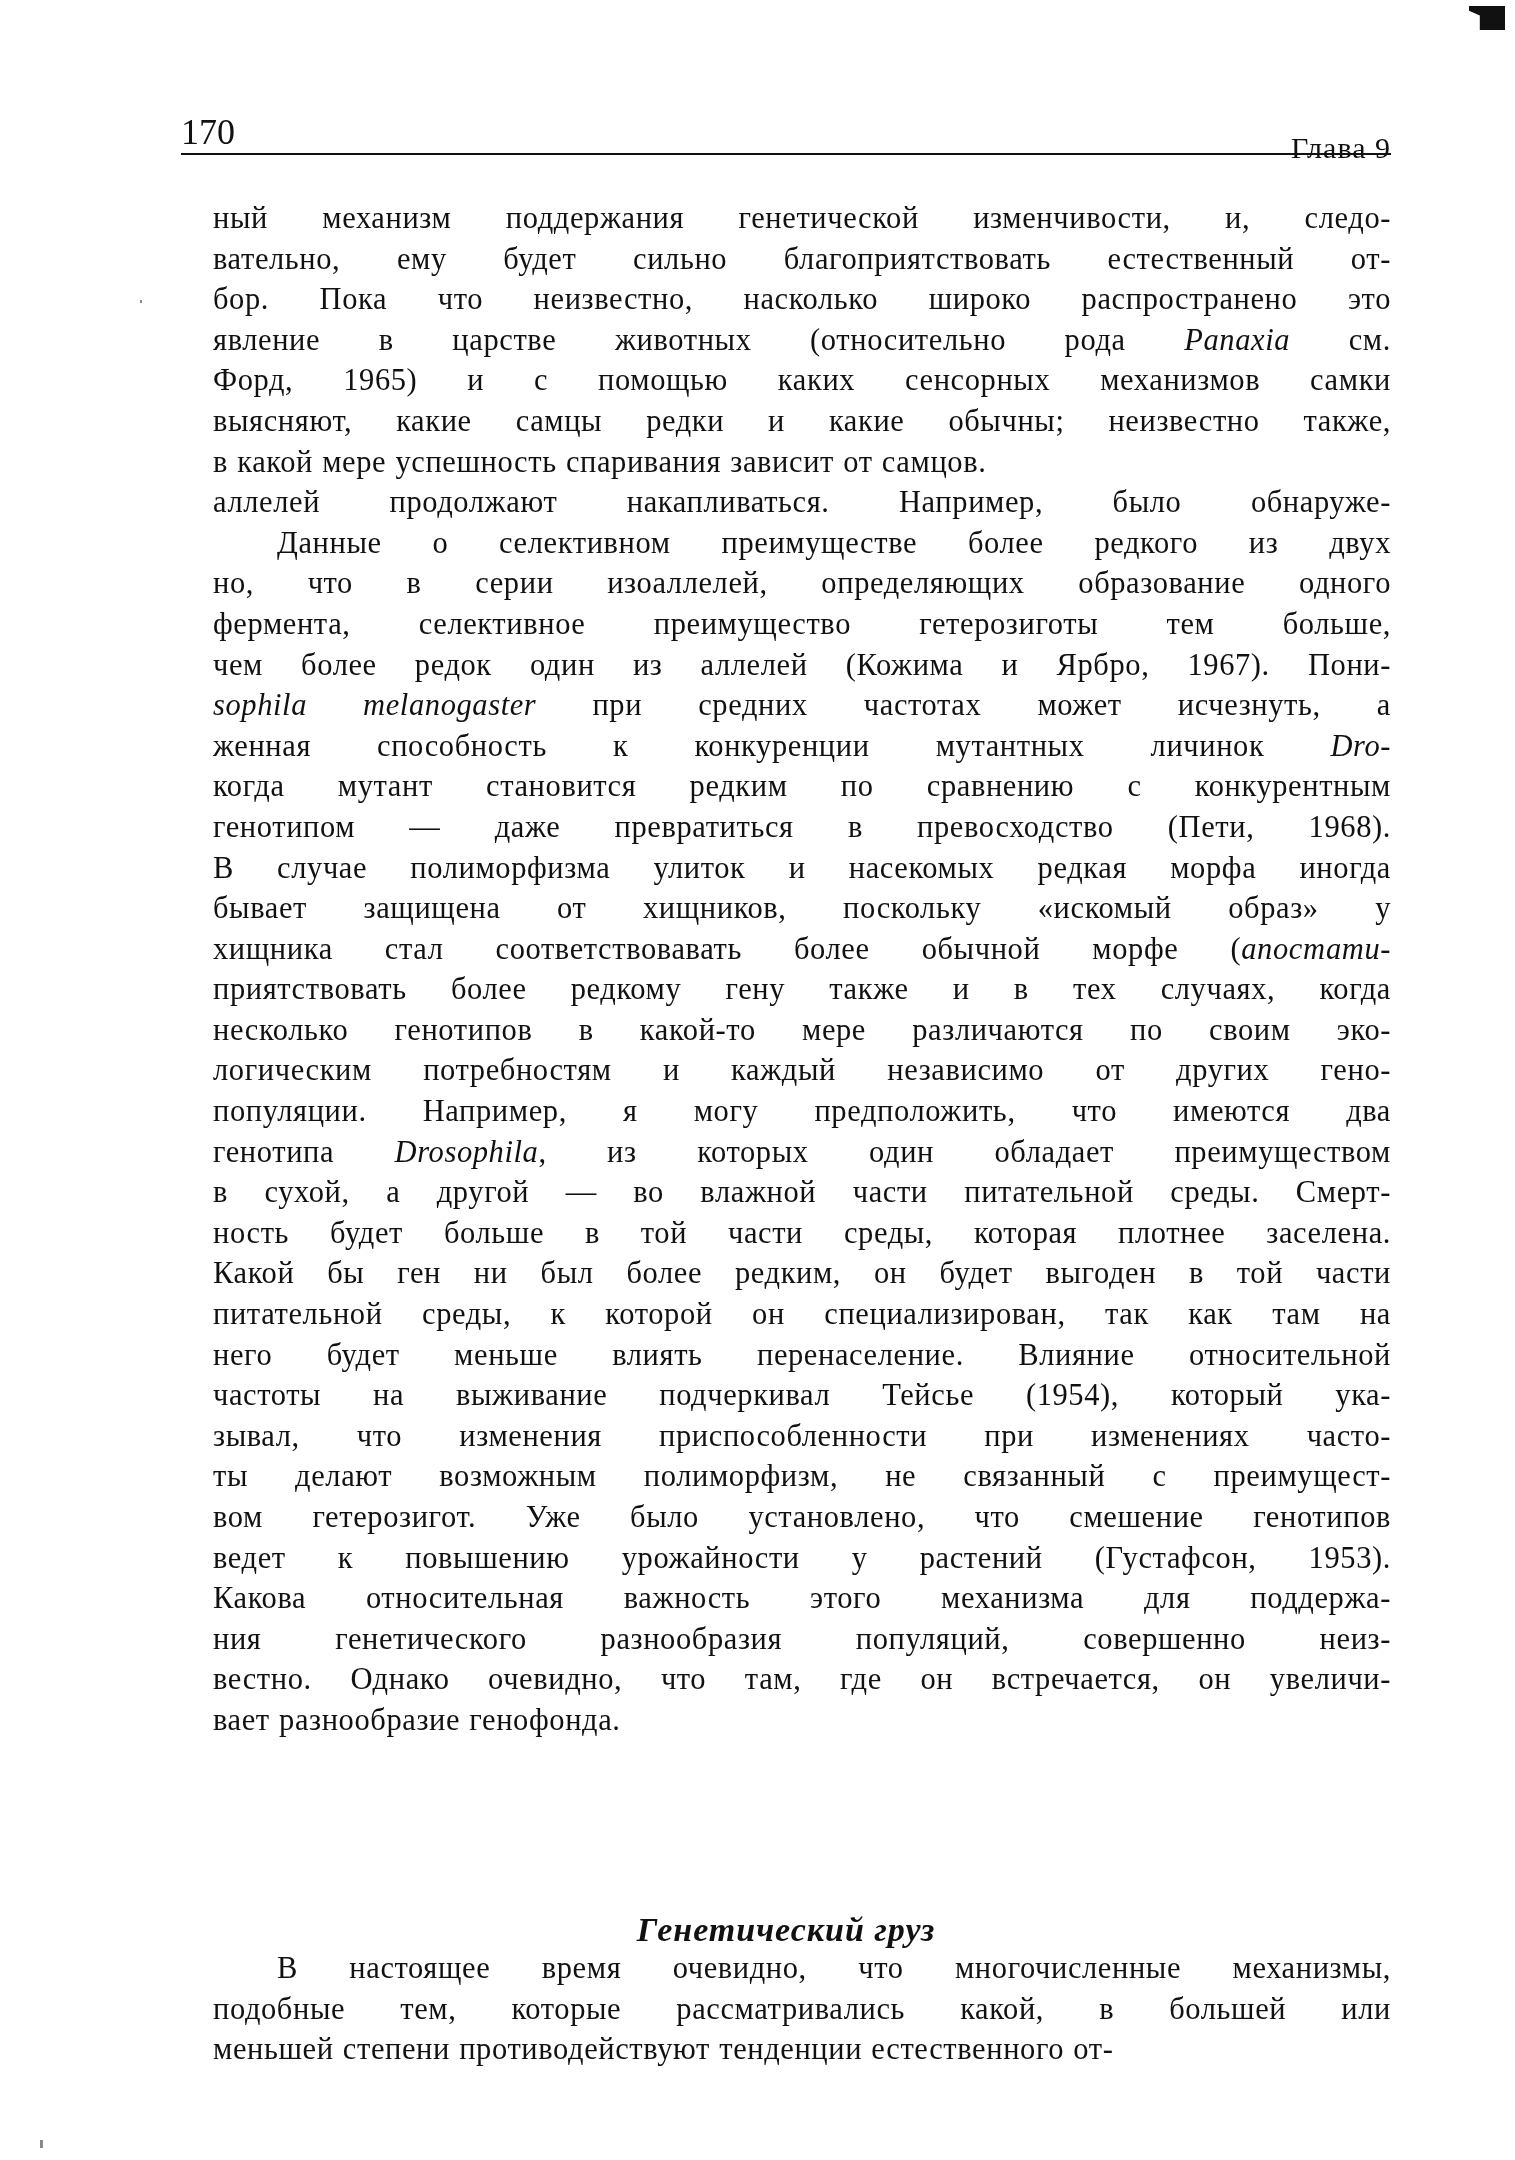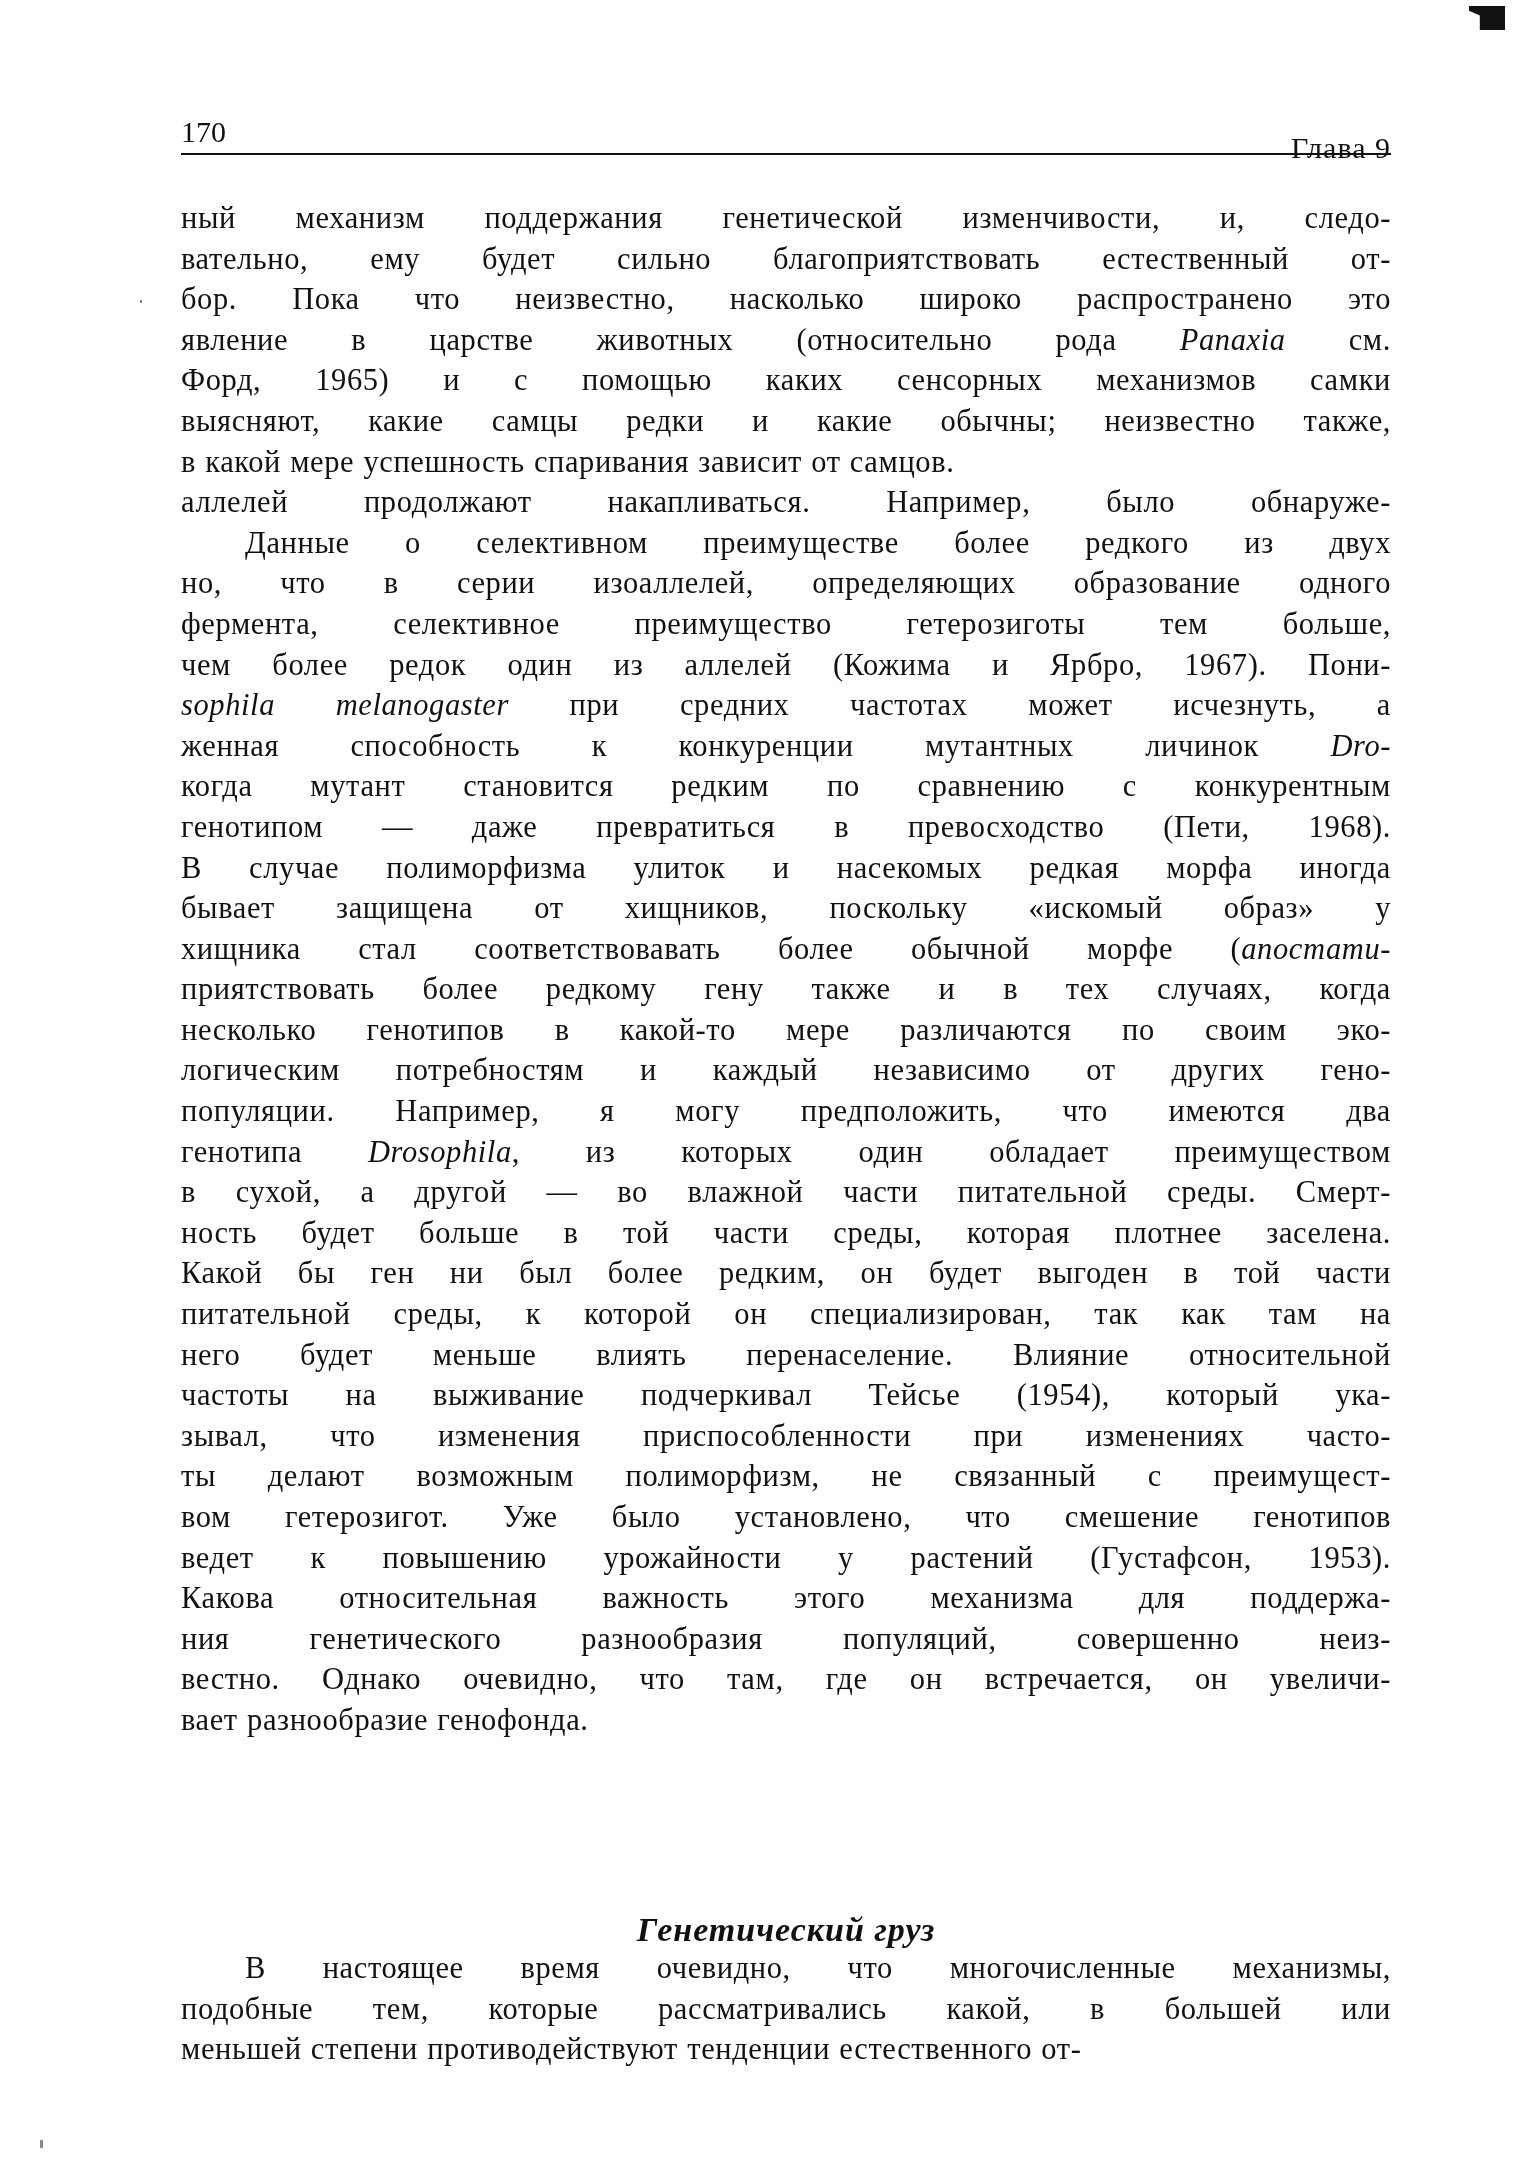--- a/index.html
+++ b/index.html
@@ -2,30 +2,30 @@
 <html><head>
 <meta charset="utf-8">
 <style>
   html, body { margin: 0; padding: 0; background: #ffffff; }
   body { width: 1515px; height: 2160px; position: relative; overflow: hidden;
          font-family: "Liberation Serif", "DejaVu Serif", serif; color: #111; }
   .scan-mark { position: absolute; right: 10px; top: 6px; width: 36px; height: 24px;
                background: #111; clip-path: polygon(0 0, 100% 0, 100% 100%, 30% 100%, 30% 40%, 0 20%); }
   .speck { position: absolute; background: #888; }
   .running-head { position: absolute; left: 181px; top: 112px; width: 1210px; height: 40px; }
-  .page-number { position: absolute; left: 0; top: 0; font-size: 30px; line-height: 40px; }
+  .page-number { position: absolute; left: 0; top: 0; font-size: 36px; line-height: 40px; }
   .chapter-title { position: absolute; left: 0; width: 1210px; top: 0; text-align: right;
                    font-size: 30px; line-height: 40px; letter-spacing: 1px; margin-top: 16px; }
   .head-rule { position: absolute; left: 181px; top: 153px; width: 1210px; height: 2px; background: #111; }
   .text-block { position: absolute; left: 181px; width: 1210px; }
   .block-1 { top: 198px; }
   .block-2 { top: 1948px; }
   .line { display: block; height: 40.6px; line-height: 40.6px; font-size: 30.5px;
           text-align: justify; text-align-last: justify; white-space: nowrap; overflow: visible;
-          letter-spacing: 0.6px; word-spacing: 1px; }
+          letter-spacing: 0.6px; word-spacing: 1px; margin-left: 32px; }
   .line.last { text-align-last: left; }
   .line.indent { padding-left: 64px; }
   .line em { font-style: italic; }
   .section-heading { position: absolute; left: 181px; width: 1210px; top: 1880px;
                      text-align: center; font-style: italic; font-size: 34px; line-height: 44px;
                      letter-spacing: 1px; }
 </style>
 </head>
 <body>
 

